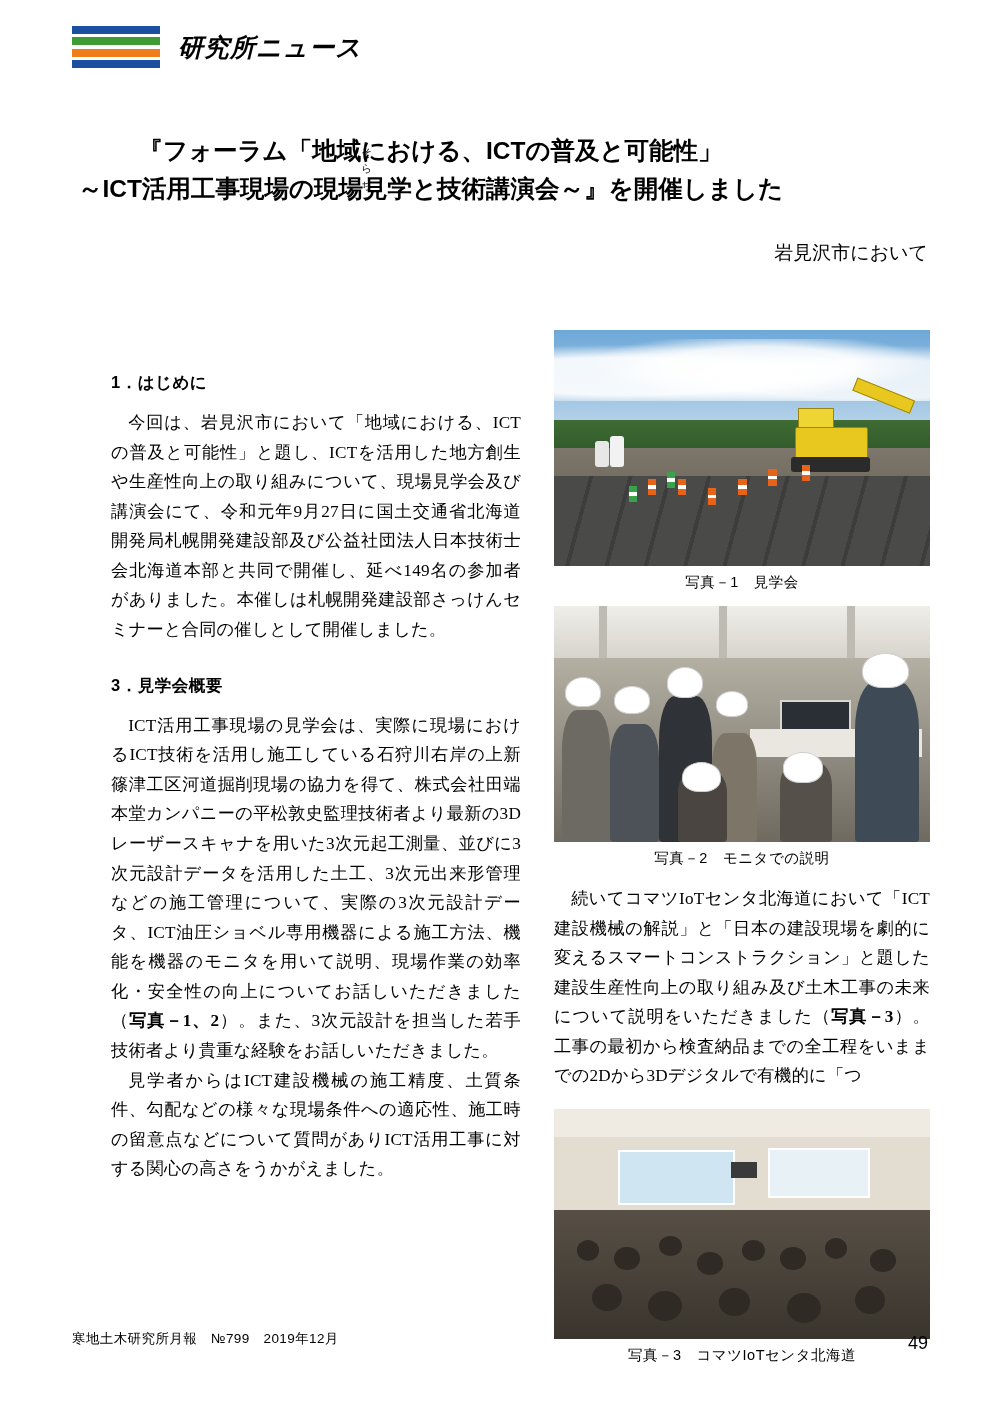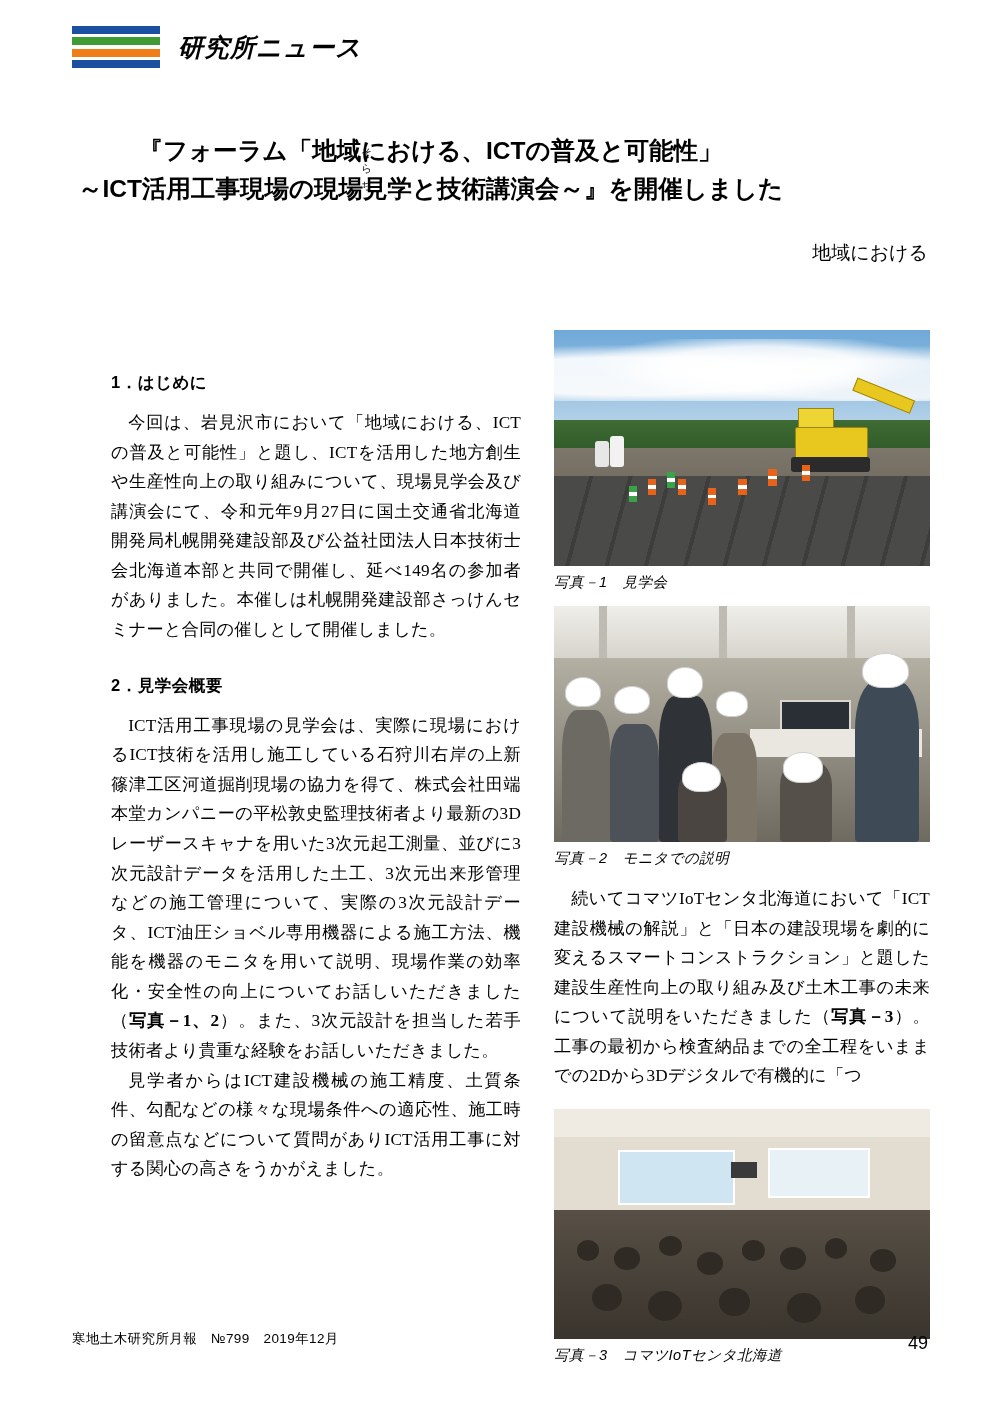--- a/index.html
+++ b/index.html
@@ -129,25 +129,24 @@
   .photo {
     width: 376px;
     height: 236px;
     position: relative;
     overflow: hidden;
     background: #8aa0b4;
   }
   .photo.p3 { height: 230px; }
   .fig-cap {
     margin-top: 7px;
-    text-align: left;
+    text-align: center;
     font-family: "Liberation Sans", "DejaVu Sans", sans-serif;
     font-size: 14.5px;
     letter-spacing: 0.5px;
-    font-style: italic;
   }
 
   
   .ph1-sky { position:absolute; left:0; top:0; width:100%; height:44%;
     background: linear-gradient(#6ea8d8, #bcd6ea); }
   .ph1-clouds { position:absolute; left:0; top:4%; width:100%; height:26%;
     background: radial-gradient(ellipse at 20% 60%, rgba(255,255,255,.9) 0 36%, rgba(255,255,255,0) 60%),
                 radial-gradient(ellipse at 55% 40%, rgba(255,255,255,.85) 0 32%, rgba(255,255,255,0) 58%),
                 radial-gradient(ellipse at 85% 65%, rgba(255,255,255,.8) 0 34%, rgba(255,255,255,0) 60%); }
   .ph1-trees { position:absolute; left:0; top:38%; width:100%; height:14%;
@@ -227,27 +226,27 @@
       <div class="mast-bar b4"></div>
     </div>
     <div class="mast-title">研究所ニュース</div>
   </div>
 
   <div class="doc-title">
     <span class="line"><span>『フォーラム「地域</span><span class="ruby-wrap"><span class="ruby">そらち</span></span><span>における、ICTの普及と可能性」</span></span>
     <span class="line">～ICT活用工事現場の現場見学と技術講演会～』を開催しました</span>
   </div>
 
-  <div class="byline">地域における</div>
+  <div class="byline">岩見沢市において</div>
 
   <div class="col-left">
     <h2 class="section">1．はじめに</h2>
     <p class="body">今回は、岩見沢市において「地域における、ICTの普及と可能性」と題し、ICTを活用した地方創生や生産性向上の取り組みについて、現場見学会及び講演会にて、令和元年9月27日に国土交通省北海道開発局札幌開発建設部及び公益社団法人日本技術士会北海道本部と共同で開催し、延べ149名の参加者がありました。本催しは札幌開発建設部さっけんセミナーと合同の催しとして開催しました。</p>
 
-    <h2 class="section spaced">2．見学会概要</h2>
+    <h2 class="section spaced">3．見学会概要</h2>
     <p class="body"><span>ICT活用工事現場の見学会は、実際に現場におけるICT技術を活用し施工している石狩川右岸の上新篠津工区河道掘削現場の協力を得て、株式会社田端本堂カンパニーの平松敦史監理技術者より最新の3Dレーザースキャナを用いた3次元起工測量、並びに3次元設計データを活用した土工、3次元出来形管理などの施工管理について、実際の3次元設計データ、ICT油圧ショベル専用機器による施工方法、機能を機器のモニタを用いて説明、現場作業の効率化・安全性の向上についてお話しいただきました（</span><span class="bold">写真－1、2</span><span>）。また、3次元設計を担当した若手技術者より貴重な経験をお話しいただきました。</span></p>
     <p class="body">見学者からはICT建設機械の施工精度、土質条件、勾配などの様々な現場条件への適応性、施工時の留意点などについて質問がありICT活用工事に対する関心の高さをうかがえました。</p>
   </div>
 
   <div class="col-right">
 
     <figure class="figure">
       <div class="photo p1">
         <div class="ph1-sky"></div>
         <div class="ph1-clouds"></div>

